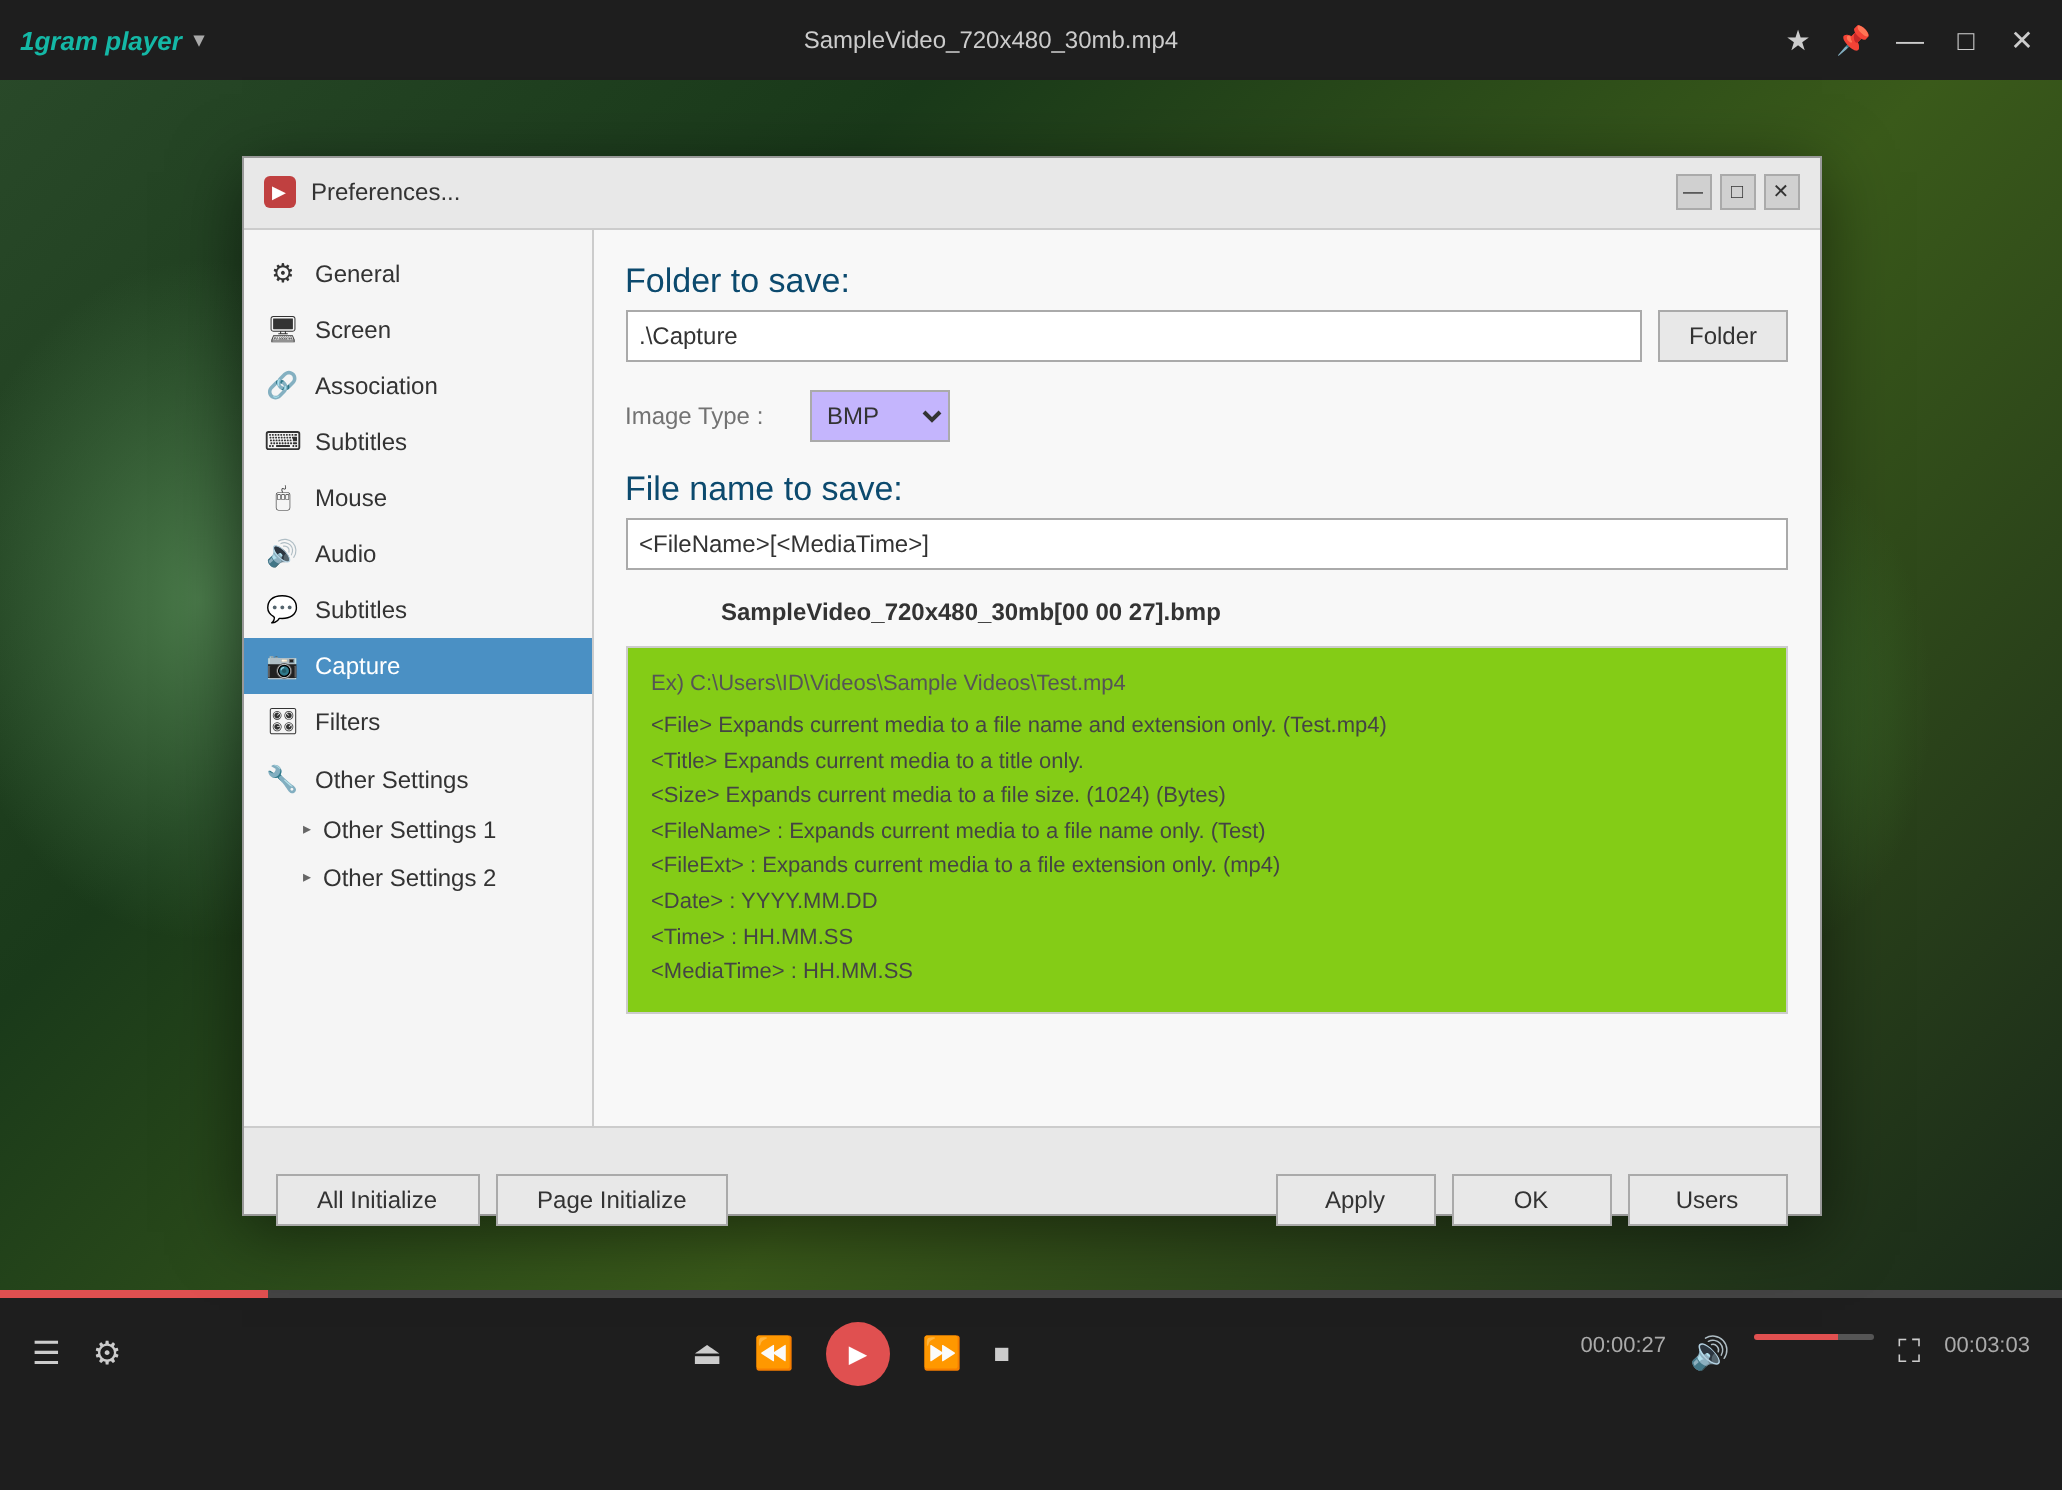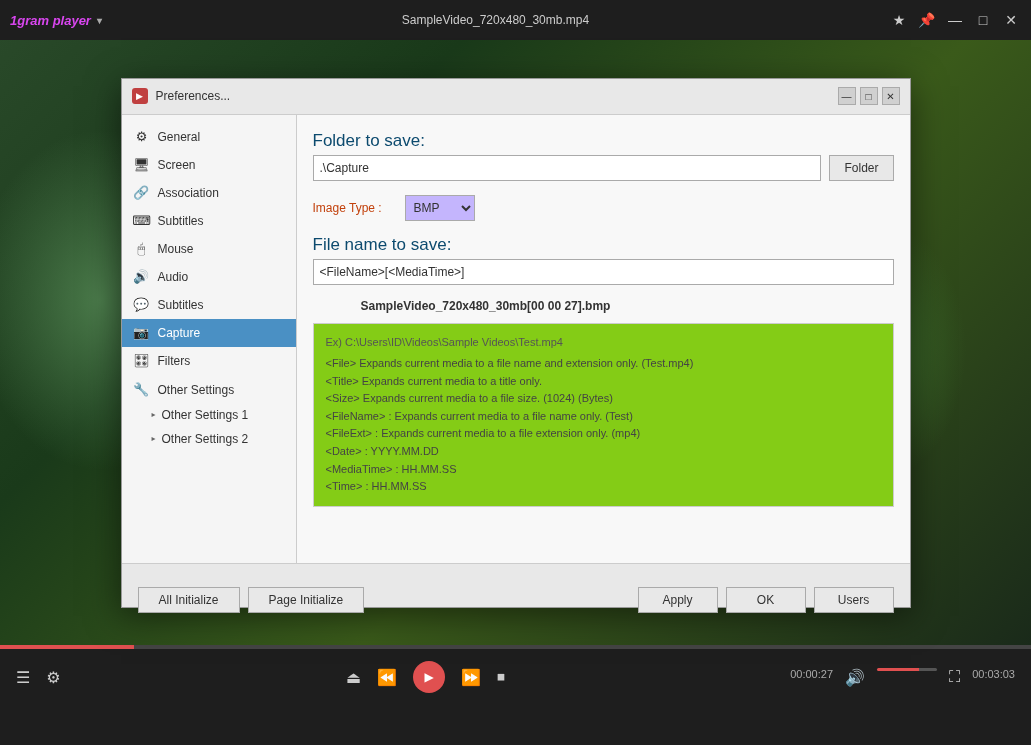--- a/index.html
+++ b/index.html
@@ -306,21 +306,21 @@
     }
 
     .image-type-row {
       display: flex;
       align-items: center;
       gap: 12px;
       margin-bottom: 14px;
     }
     .image-type-label {
       font-size: 12px;
-      color: #c2410c;
+      color: #737373;
       min-width: 80px;
     }
     .select-input {
       height: 26px;
       border: 1px solid #aaa;
       background: #c4b5fd;
       padding: 0 4px;
       font-size: 12px;
       color: #333;
       min-width: 70px;
@@ -376,21 +376,21 @@
       margin-top: 30px;
     }
   </style>
 </head>
 <body>
 
 <div class="video-bg"></div>
 
 <div class="title-bar">
   <div class="title-bar-logo">
-    <span style="color:#d946ef;font-style:italic;font-weight:bold;">1gram player</span>
+    <span style="color:#14b8a6;font-style:italic;font-weight:bold;">1gram player</span>
     <span class="dropdown-arrow">▾</span>
   </div>
   <div class="title-bar-title">SampleVideo_720x480_30mb.mp4</div>
   <div class="title-bar-controls">
     <div class="title-btn title-btn-star">★</div>
     <div class="title-btn title-btn-pin">📌</div>
     <div class="title-btn">—</div>
     <div class="title-btn">□</div>
     <div class="title-btn close">✕</div>
   </div>
@@ -521,22 +521,22 @@
         <div class="filename-preview">SampleVideo_720x480_30mb[00 00 27].bmp</div>
 
         <div class="info-box">
           <div class="ex-line">Ex) C:\Users\ID\Videos\Sample Videos\Test.mp4</div>
           <div>&lt;File&gt; Expands current media to a file name and extension only. (Test.mp4)</div>
           <div>&lt;Title&gt; Expands current media to a title only.</div>
           <div>&lt;Size&gt; Expands current media to a file size. (1024) (Bytes)</div>
           <div>&lt;FileName&gt; : Expands current media to a file name only. (Test)</div>
           <div>&lt;FileExt&gt; : Expands current media to a file extension only. (mp4)</div>
           <div>&lt;Date&gt; : YYYY.MM.DD</div>
+          <div>&lt;Time&gt; : HH.MM.SS</div>
           <div>&lt;MediaTime&gt; : HH.MM.SS</div>
-          <div>&lt;Time&gt; : HH.MM.SS</div>
         </div>
 
       </div>
     </div>
 
     <div class="dialog-footer">
       <div class="footer-left">
         <button class="btn-action">All Initialize</button>
         <button class="btn-action">Page Initialize</button>
       </div>

